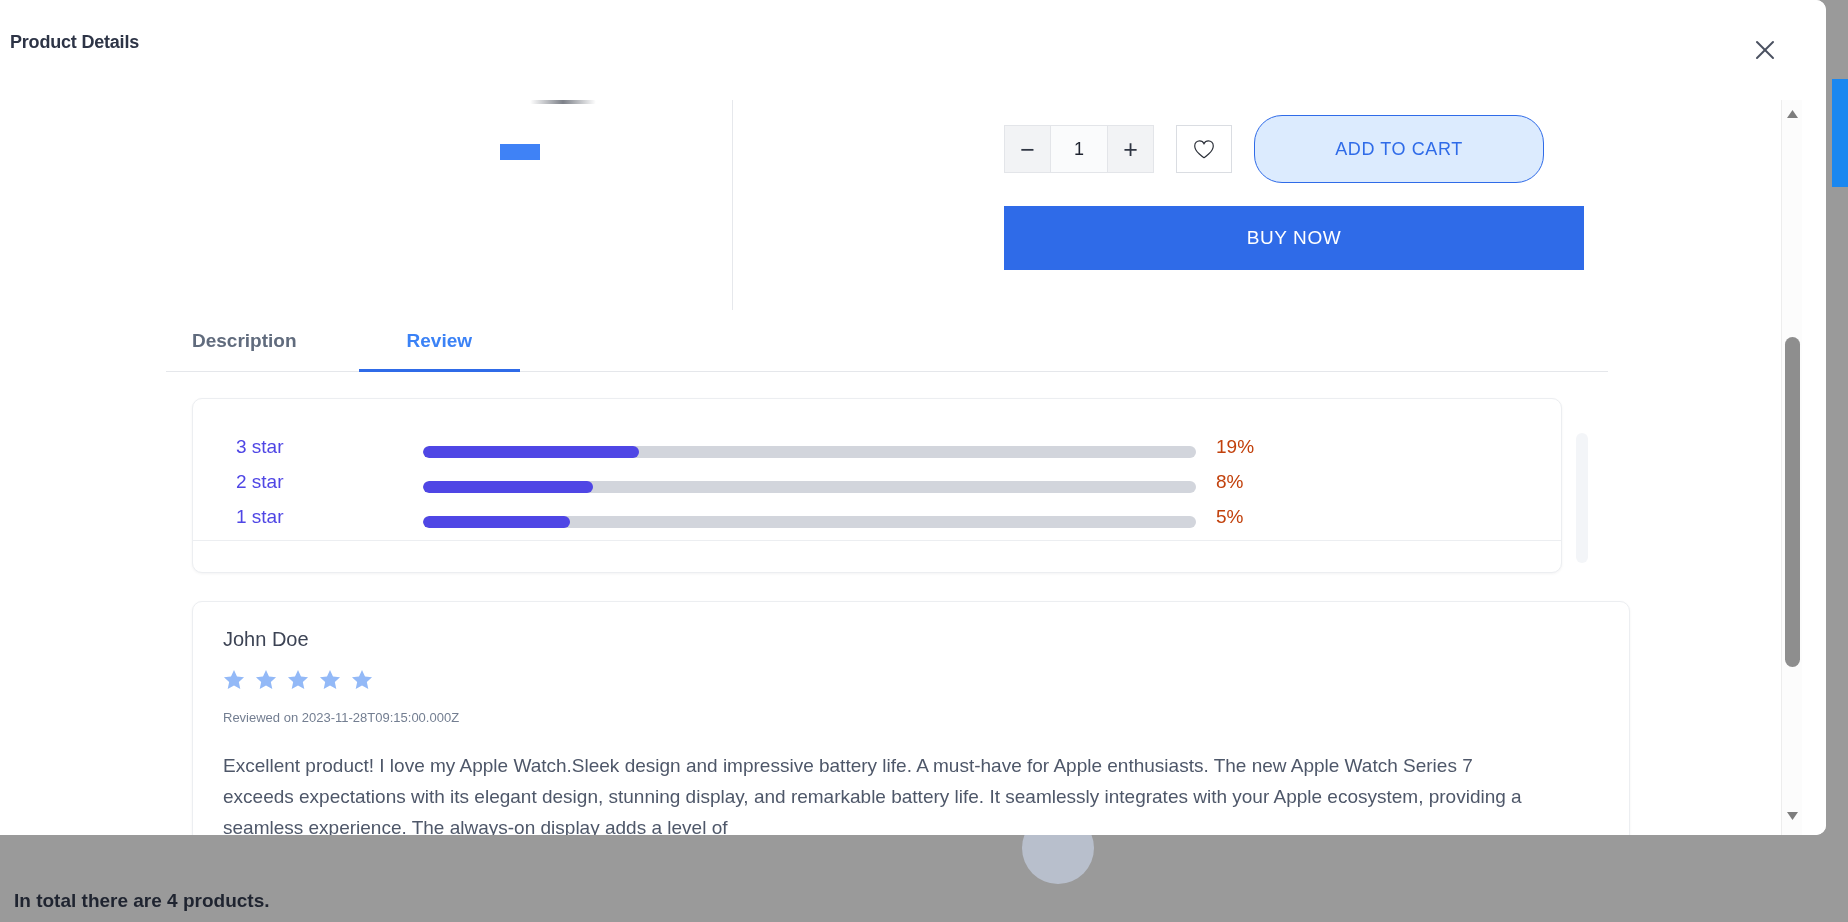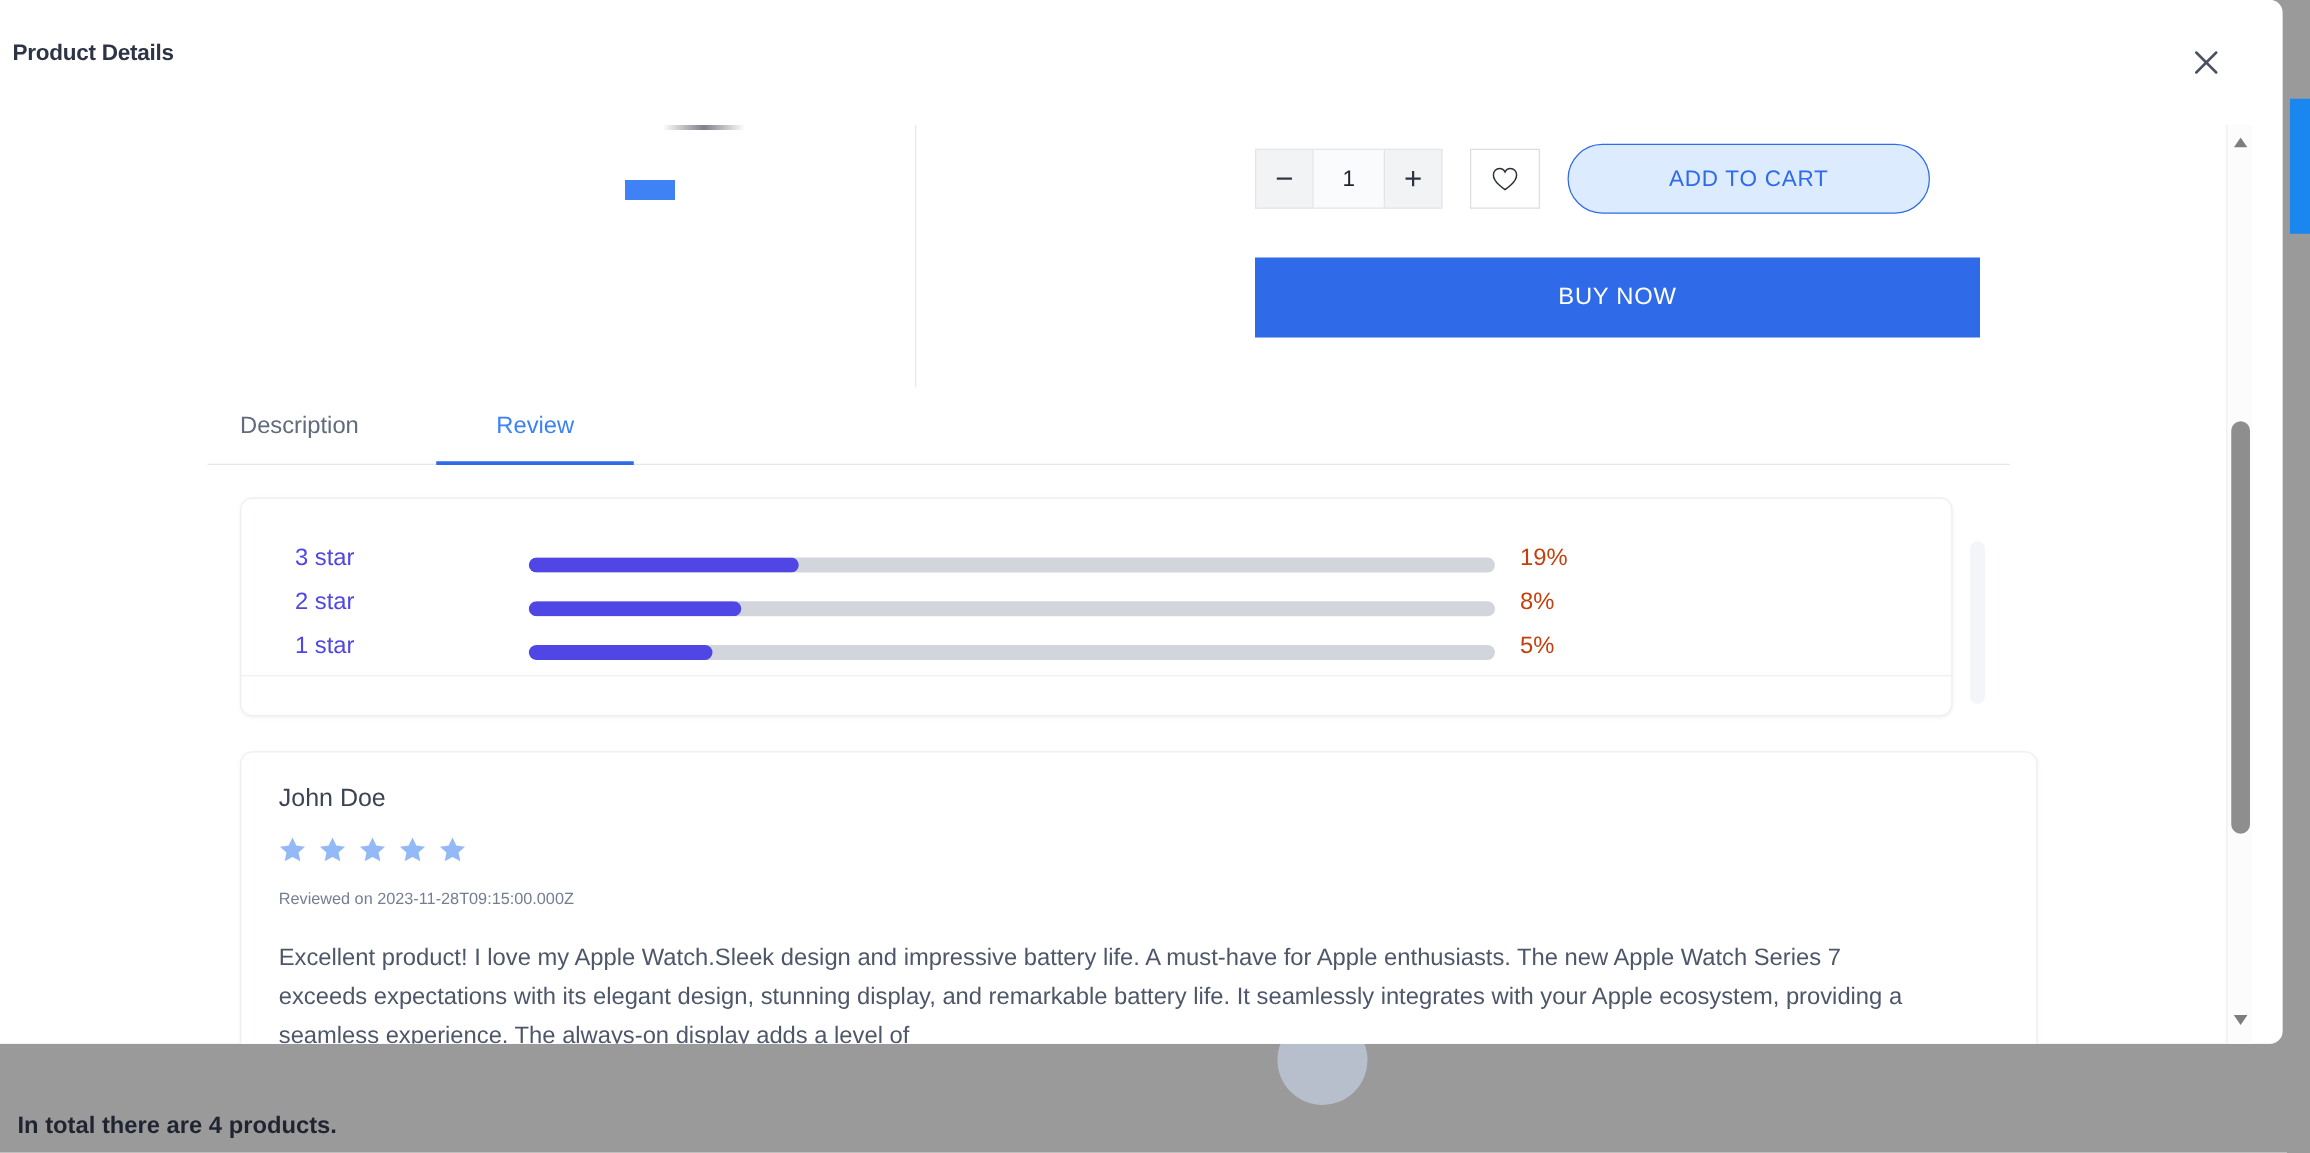--- a/index.html
+++ b/index.html
@@ -209,21 +209,21 @@
     background: #fff;
     border: 1px solid #dadde2;
     display: flex;
     align-items: center;
     justify-content: center;
     cursor: pointer;
   }
 
   #add-to-cart-button {
     width: 290px;
-    height: 56px;
+    height: 68px;
     background: #dcebfe;
     border: 1.5px solid #2f6be8;
     border-radius: 28px;
     color: #2f6be8;
     font-size: 18px;
     letter-spacing: 0.6px;
     display: flex;
     align-items: center;
     justify-content: center;
     cursor: pointer;
@@ -255,21 +255,21 @@
     display: flex;
     align-items: flex-start;
     gap: 0px;
   }
 
   .tab {
     height: 62px;
     display: flex;
     align-items: center;
     font-size: 19px;
-    font-weight: normal;
+    font-weight: bold;
     cursor: pointer;
     background: none;
     border: none;
     font-family: "Liberation Sans", sans-serif;
   }
 
   .tab.inactive { color: #606b7d; padding: 0 62px 0 26px; }
 
   .tab.active {
     color: #3b82f6;

